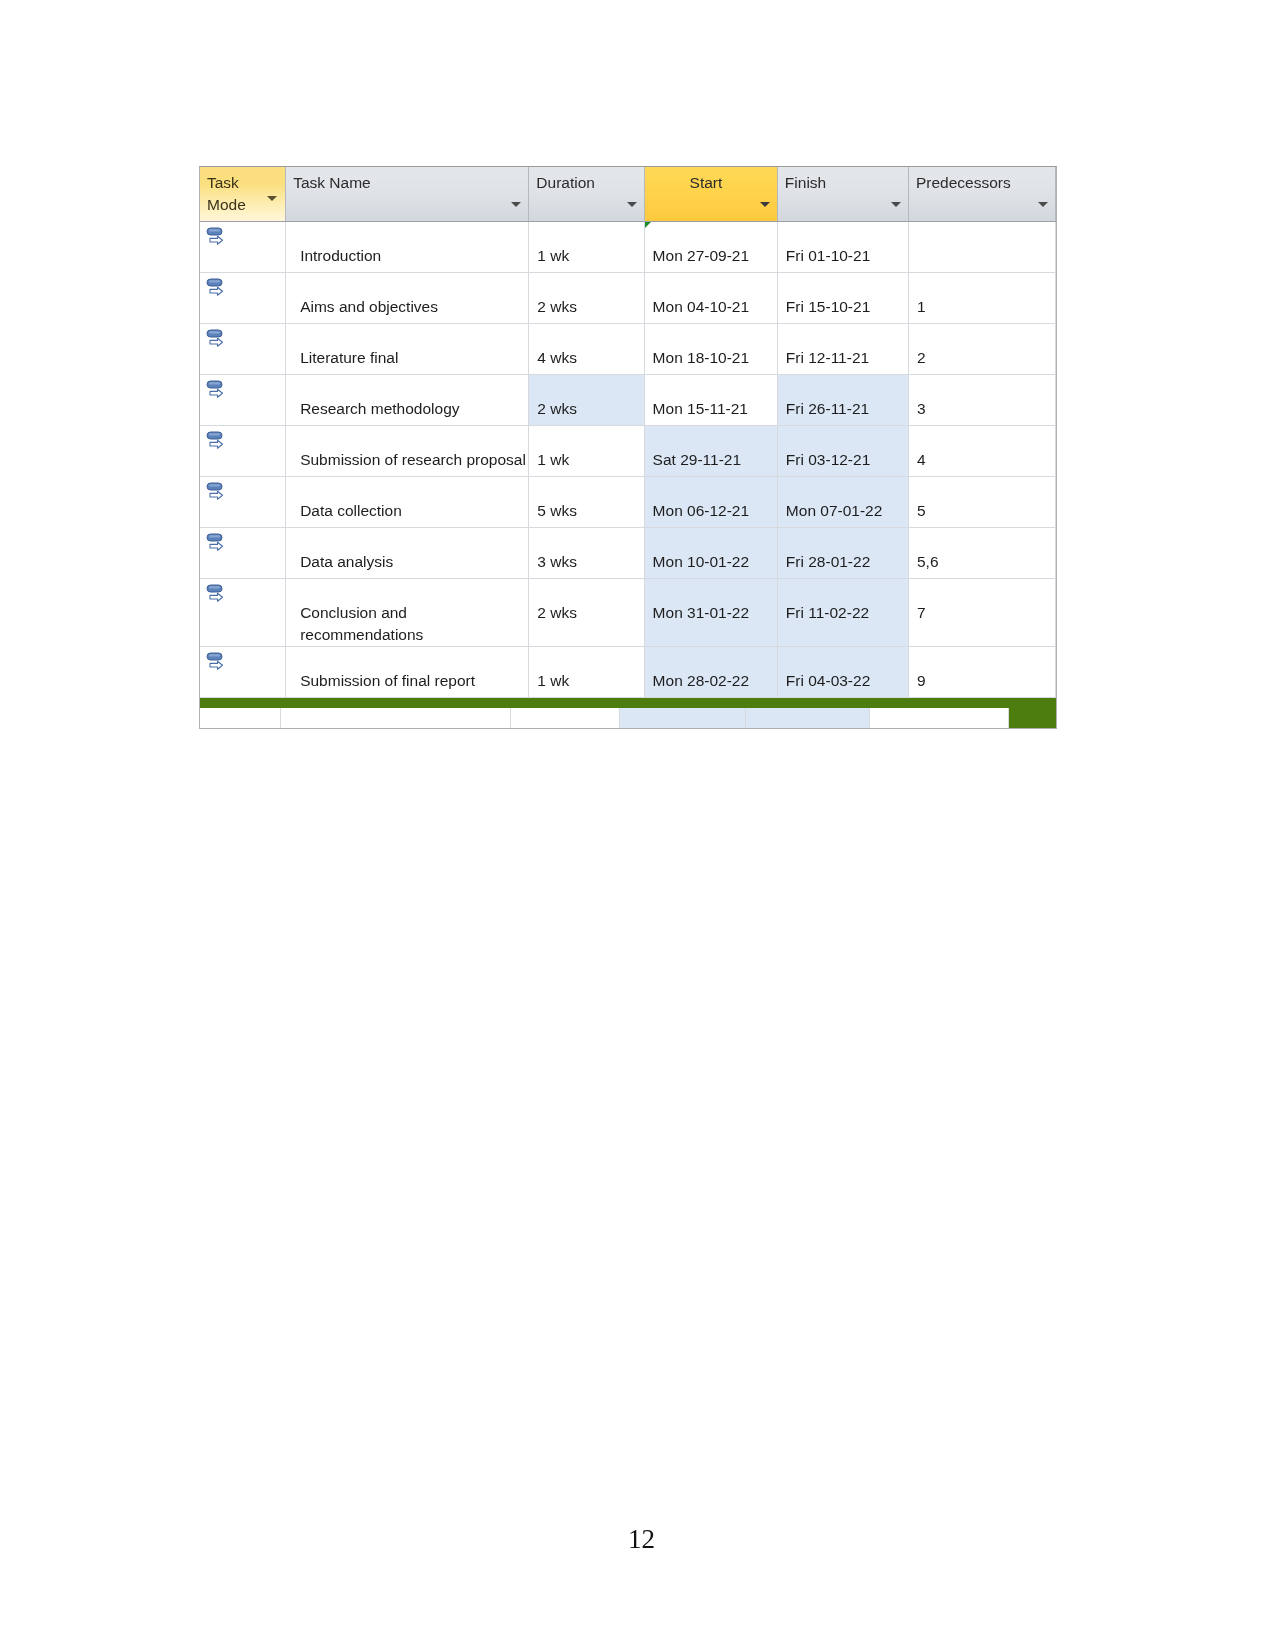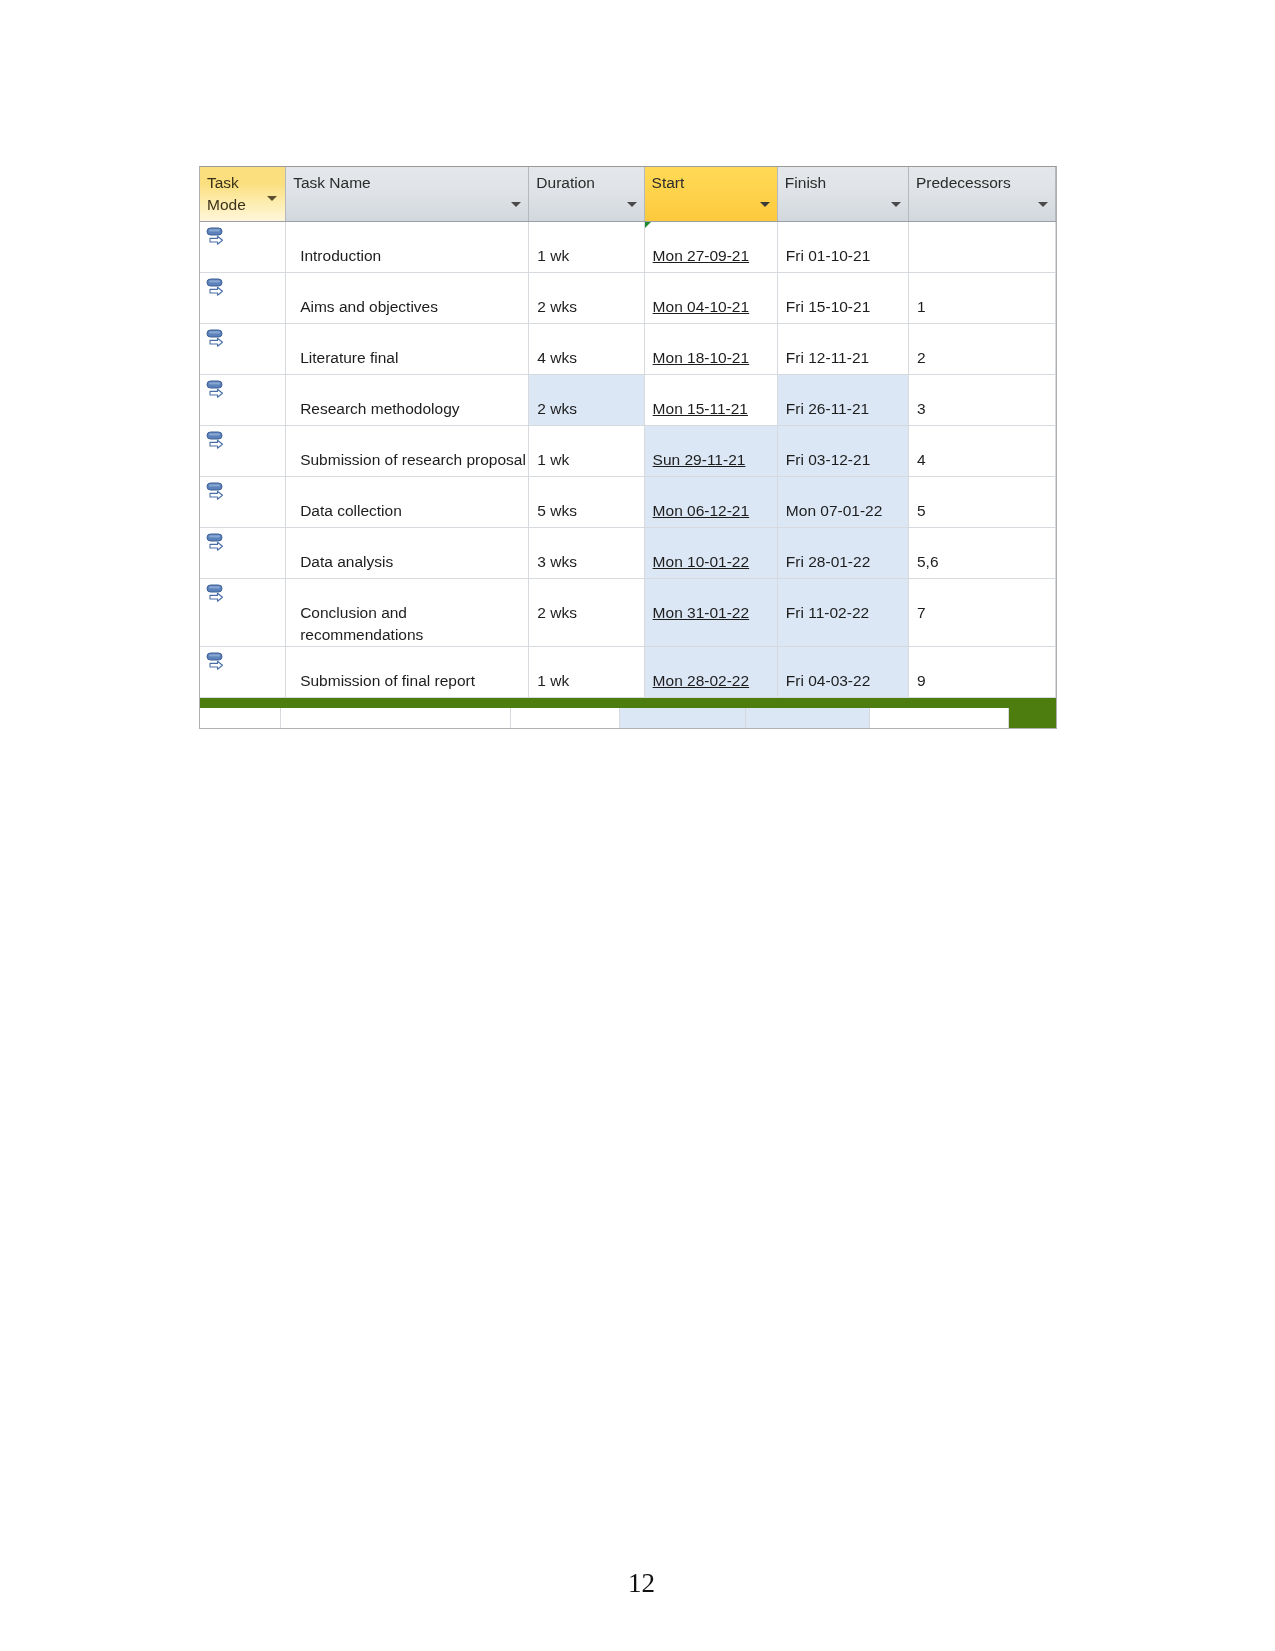--- a/index.html
+++ b/index.html
@@ -73,20 +73,21 @@
     line-height: 1.42;
     white-space: pre-line;
   }
   thead th.hdr-mode {
     background: linear-gradient(to bottom, #fbdf7e 0%, #fbdf7e 30%, #fdeeb4 70%, #fff6da 100%);
     color: #3a3218;
   }
   thead th.hdr-start {
     background: linear-gradient(to bottom, #ffd956 0%, #ffd24b 50%, #fcc93c 100%);
     color: #2b2b2b;
+    padding-left: 38px;
   }
   
   .caret {
     position: absolute;
     right: 7px;
     bottom: 14px;
     width: 0;
     height: 0;
     border-left: 5px solid transparent;
     border-right: 5px solid transparent;
@@ -123,21 +124,21 @@
   
   .start-marker {
     position: absolute;
     left: 0;
     top: 0;
     width: 0;
     height: 0;
     border-left: 6px solid #1f8a2e;
     border-bottom: 6px solid transparent;
   }
-  td.c-start { position: relative; text-decoration: underline; }
+  td.c-start { position: relative; }
 
   
   .mode-icon {
     display: block;
     margin: 5px 0 0 6px;
     width: 24px;
     height: 22px;
   }
 
   
@@ -159,21 +160,20 @@
   
   #page-number {
     position: absolute;
     left: 8px;
     right: 0;
     top: 1524px;
     text-align: center;
     font-family: "Liberation Serif", serif;
     font-size: 27px;
     color: #111111;
-    margin-top: 44px;
   }
 </style>
 </head>
 <body>
 
 <div id="page">
 
   <div id="project-table">
     <table class="grid">
       <colgroup>
@@ -311,21 +311,21 @@
                   <rect x="3" y="2.2" width="11" height="2.2" rx="1.1" ry="1.1" fill="#8fadd6" opacity="0.85"></rect>
                   <path d="M4 11.4 L11.5 11.4 L11.5 9.2 L16.5 13.2 L11.5 17.2 L11.5 15.0 L4 15.0 Z" fill="#ffffff" stroke="#4a6fa8" stroke-width="1.1" stroke-linejoin="round"></path>
                 </svg></span></td>
             <td class="c-taskname">
               <span class="cell">Submission of research proposal</span>
             </td>
             <td class="">
               <span class="cell">1 wk</span>
             </td>
             <td class="c-start sel">
-              <span class="cell">Sun 29-11-21</span>
+              <span class="cell">Sat 29-11-21</span>
             </td>
             <td class="sel">
               <span class="cell">Fri 03-12-21</span>
             </td>
             <td class="">
               <span class="cell">4</span>
             </td>
           </tr>
           <tr class="tall">
             <td class="c-mode"><span><svg class="mode-icon" viewBox="0 0 24 22" xmlns="http://www.w3.org/2000/svg">

